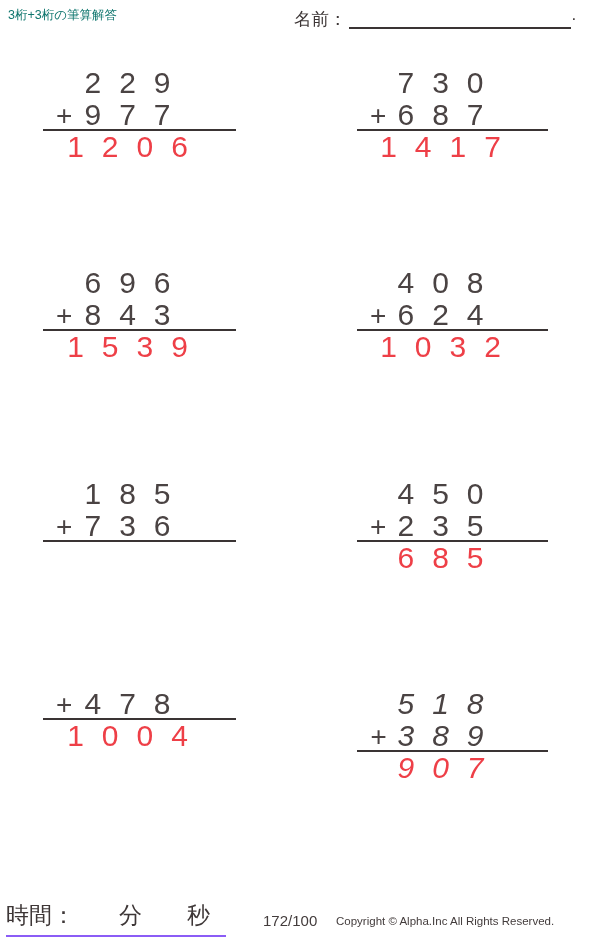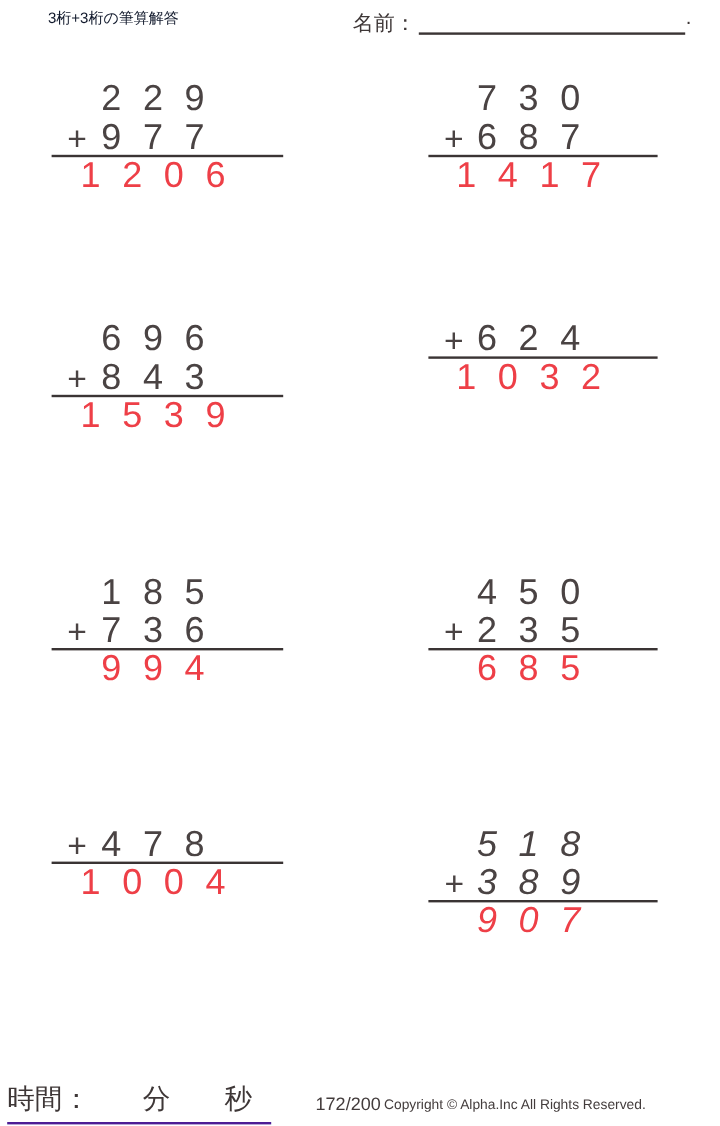--- a/index.html
+++ b/index.html
@@ -1,21 +1,21 @@
 <!DOCTYPE html>
 <html><head>
 <meta charset="utf-8">
 <style>
   * { margin:0; padding:0; box-sizing:border-box; }
   html,body { background:#ffffff; }
   body { font-family:"Liberation Sans","DejaVu Sans",sans-serif; }
   .sheet { position:relative; width:600px; height:938px; background:#ffffff; overflow:hidden; }
 
   
-  .doc-title { position:absolute; left:8px; top:7px; font-size:12.5px; color:#0f172a;margin-left:32px; }
+  .doc-title { position:absolute; left:8px; top:7px; font-size:12.5px; color:#0f766e; }
   .name-block { position:absolute; left:294px; top:8px; display:flex; }
   .name-label { font-size:17.5px; color:#3e3737; line-height:22px; }
   .name-line { display:inline-block; width:222px; height:21px; border-bottom:2px solid #3a3434; margin-left:2px; }
   .name-period { font-size:17px; color:#3e3737; line-height:14px; margin-left:1px; }
 
   
   .problem { position:absolute; font-size:30px; color:#4a4343; }
   .prow { height:32px; line-height:32px; text-align:center; padding-right:24px; position:relative; }
   .digits { letter-spacing:18px; margin-right:-18px; }
   .plusrow { border-bottom:2px solid #3a3434; }
@@ -25,25 +25,25 @@
   .p0 { left:43px;  top:67px;  width:193px; }
   .p1 { left:357px; top:67px;  width:191px; }
   .p2 { left:43px;  top:267px; width:193px; }
   .p3 { left:357px; top:267px; width:191px; }
   .p4 { left:43px;  top:478px; width:193px; }
   .p5 { left:357px; top:478px; width:191px; }
   .p6 { left:43px;  top:688px; width:193px; }
   .p7 { left:357px; top:688px; width:191px;font-style:italic; }
 
   
-  .time-block { position:absolute; left:6px; top:900px; width:220px; border-bottom:2px solid #4c1d95; padding-bottom:4px; font-size:23px; color:#3e3737; white-space:nowrap; }
+  .time-block { position:absolute; left:6px; top:900px; width:220px; border-bottom:2px solid #8b5cf6; padding-bottom:4px; font-size:23px; color:#3e3737; white-space:nowrap; }
   .min-label { margin-left:44px; }
   .sec-label { margin-left:45px; }
   .page-number { position:absolute; left:263px; top:912px; font-size:15px; color:#433c3c; }
-  .copyright { position:absolute; left:320px; top:915px; font-size:11.5px; color:#433c3c; }
+  .copyright { position:absolute; left:336px; top:915px; font-size:11.5px; color:#433c3c; }
 </style>
 </head>
 <body>
 
 <div class="sheet">
 
   <div class="doc-title">3桁+3桁の筆算解答</div>
 
   <div class="name-block">
     <span class="name-label">名前：</span>
@@ -63,28 +63,28 @@
     <div class="prow answer-row"><span class="digits">1417</span></div>
   </div>
 
   <div class="problem p2">
     <div class="prow"><span class="digits">696</span></div>
     <div class="prow plusrow"><span class="plus">+</span><span class="digits">843</span></div>
     <div class="prow answer-row"><span class="digits">1539</span></div>
   </div>
 
   <div class="problem p3">
+    <div class="prow"><span class="digits">408</span></div>
     <div class="prow plusrow"><span class="plus">+</span><span class="digits">624</span></div>
     <div class="prow answer-row"><span class="digits">1032</span></div>
   </div>
 
   <div class="problem p4">
     <div class="prow"><span class="digits">185</span></div>
     <div class="prow plusrow"><span class="plus">+</span><span class="digits">736</span></div>
-    <div class="prow answer-row"><span class="digits">994</span></div>
   </div>
 
   <div class="problem p5">
     <div class="prow"><span class="digits">450</span></div>
     <div class="prow plusrow"><span class="plus">+</span><span class="digits">235</span></div>
     <div class="prow answer-row"><span class="digits">685</span></div>
   </div>
 
   <div class="problem p6">
     <div class="prow plusrow"><span class="plus">+</span><span class="digits">478</span></div>
@@ -94,16 +94,16 @@
   <div class="problem p7">
     <div class="prow"><span class="digits">518</span></div>
     <div class="prow plusrow"><span class="plus">+</span><span class="digits">389</span></div>
     <div class="prow answer-row"><span class="digits">907</span></div>
   </div>
 
   <div class="time-block">
     <span>時間：</span><span class="min-label">分</span><span class="sec-label">秒</span>
   </div>
 
-  <div class="page-number">172/200</div>
+  <div class="page-number">172/100</div>
   <div class="copyright">Copyright © Alpha.Inc All Rights Reserved.</div>
 
 </div>
 
 </body></html>

